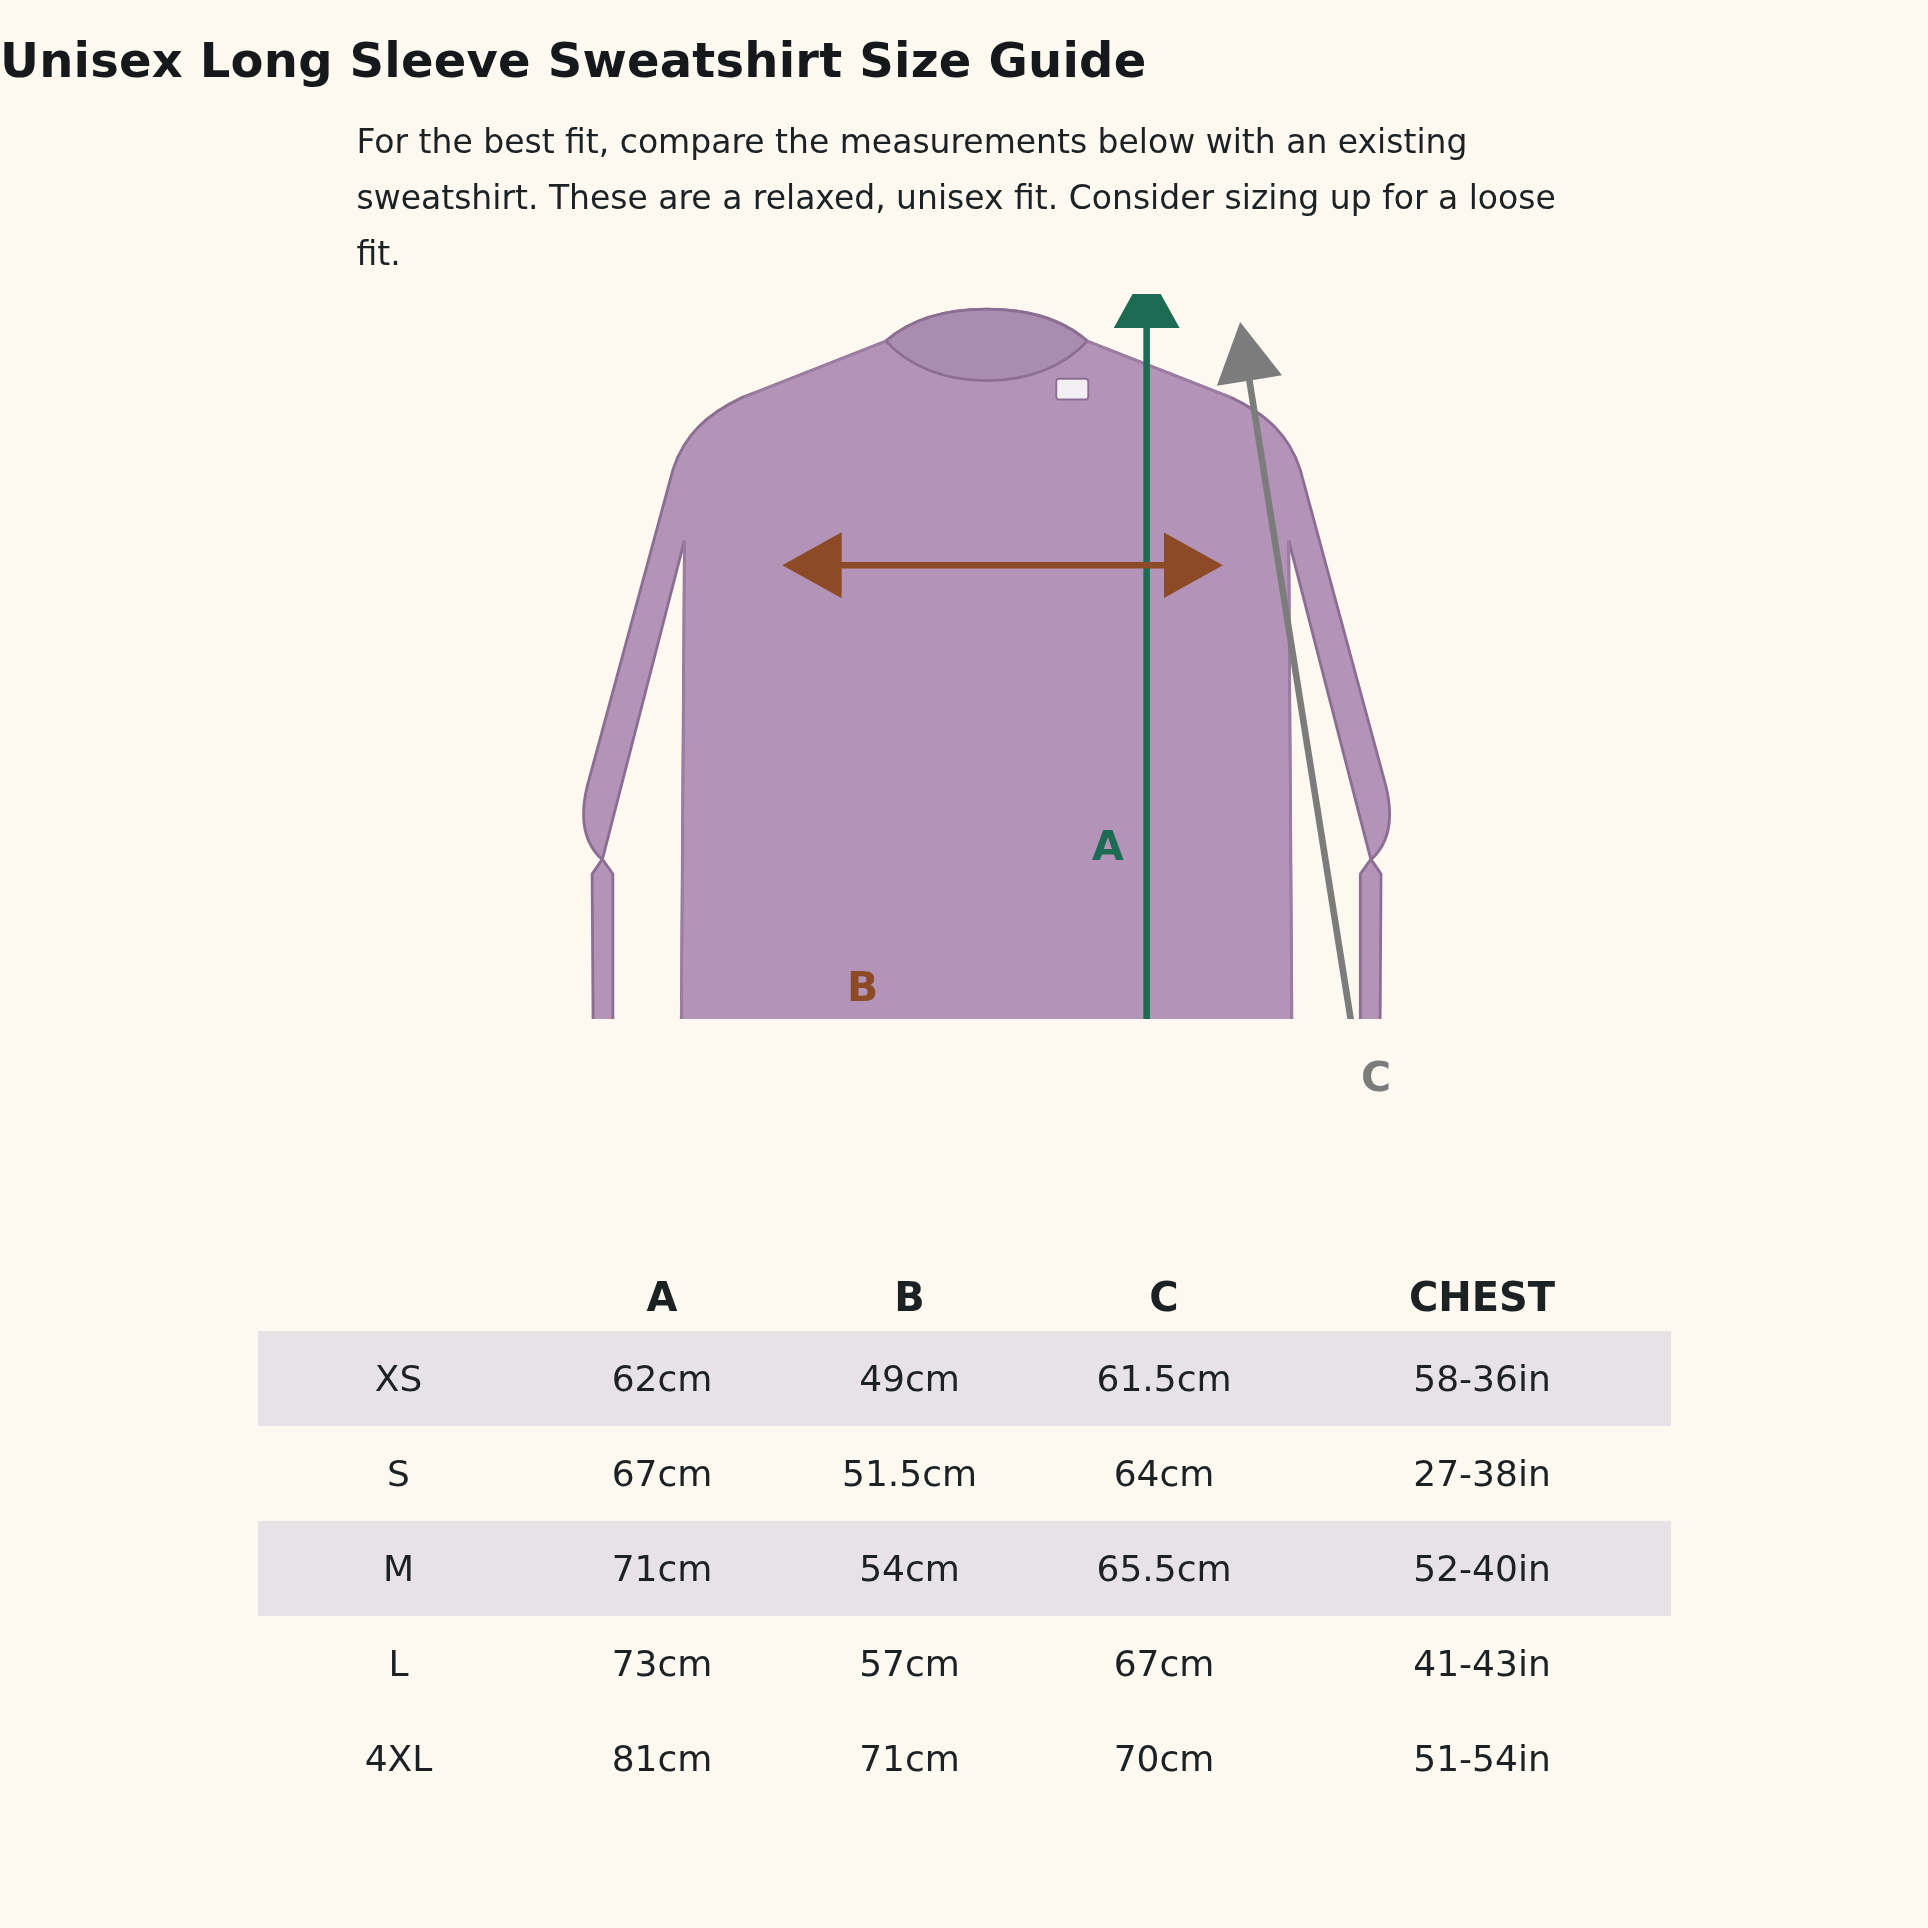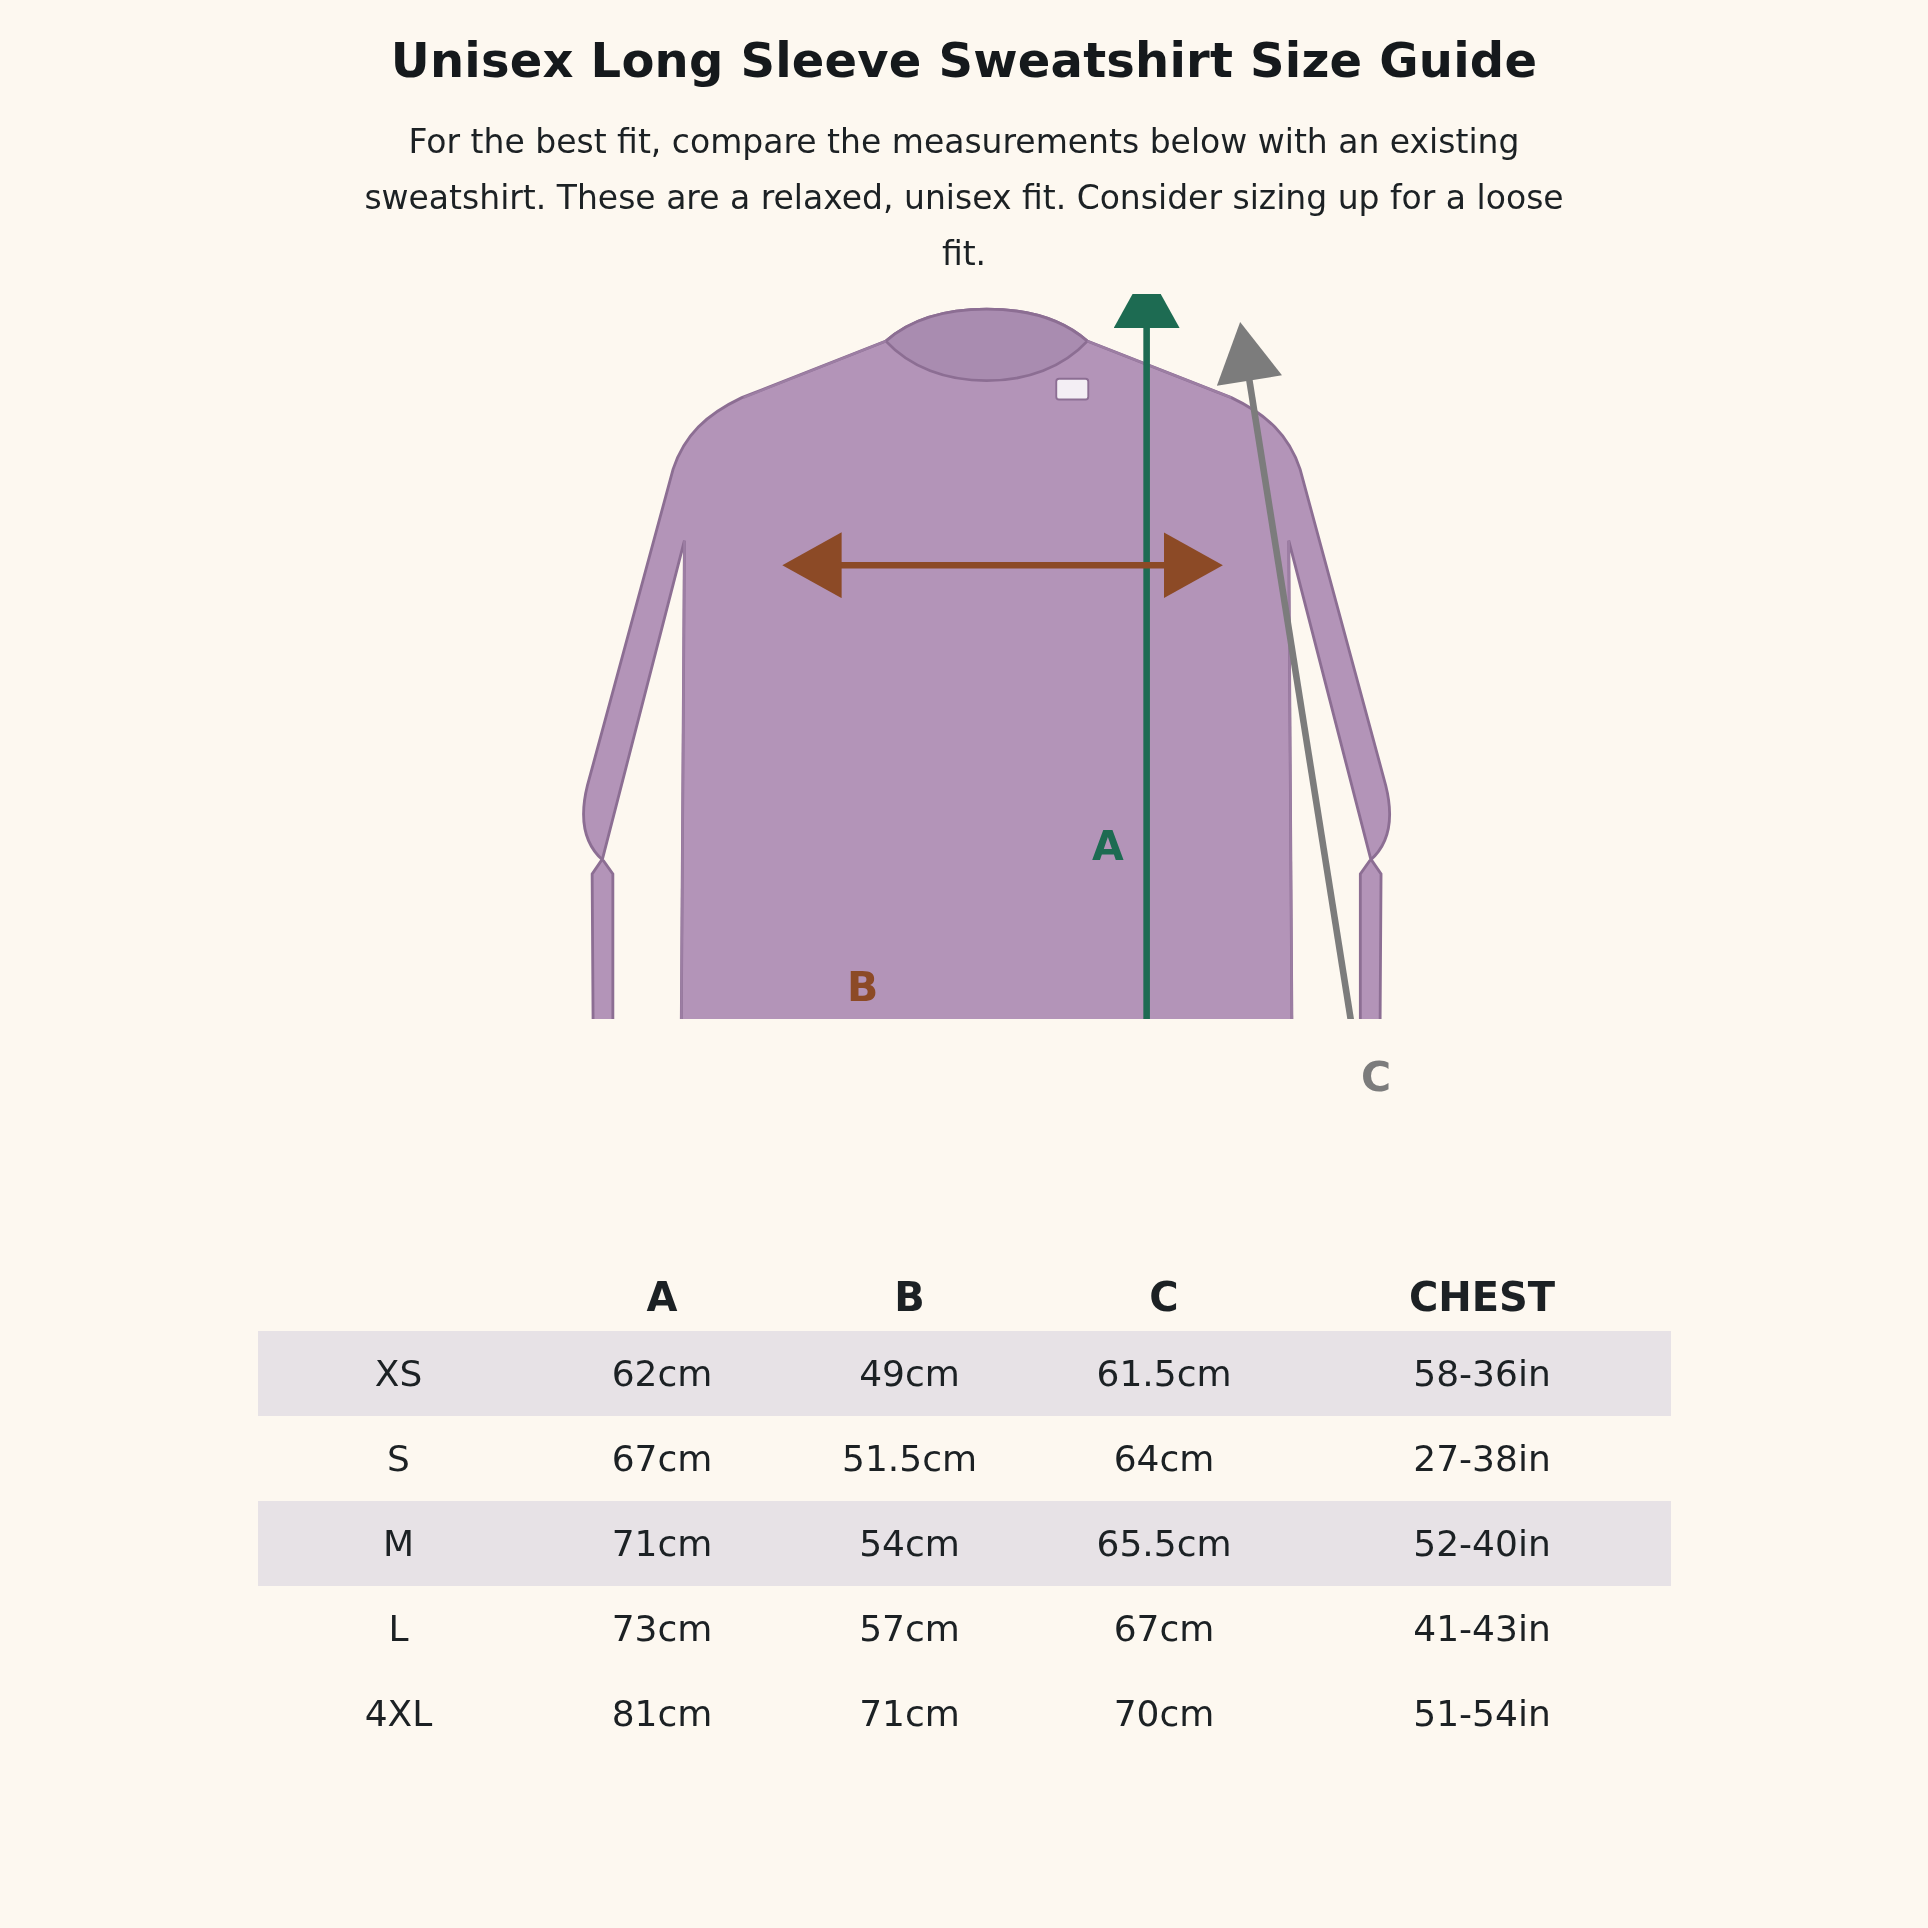--- a/index.html
+++ b/index.html
@@ -16,21 +16,20 @@
   .page {
     position: relative;
     width: 1928px;
     height: 1928px;
     box-sizing: border-box;
   }
 
   
   .header {
     padding-top: 32px;
-    text-align: center;
   }
   .title {
     font-family: "DejaVu Sans", sans-serif;
     font-weight: bold;
     font-size: 48px;
     letter-spacing: 0.2px;
     color: #15191c;
     margin: 0 0 26px 0;
   }
   .subtitle {
@@ -77,21 +76,21 @@
     width: 1412px;
     margin: 0 auto;
     table-layout: fixed;
   }
   table.size-table th,
   table.size-table td {
     text-align: center;
     font-family: "DejaVu Sans", sans-serif;
     font-size: 36px;
     color: #1c2124;
-    height: 85px;
+    height: 95px;
     padding: 0;
   }
   table.size-table th {
     font-weight: bold;
     font-size: 40px;
     height: 68px;
     vertical-align: bottom;
     padding-bottom: 11.3px;
   }
   col.c-size  { width: 282px; }

